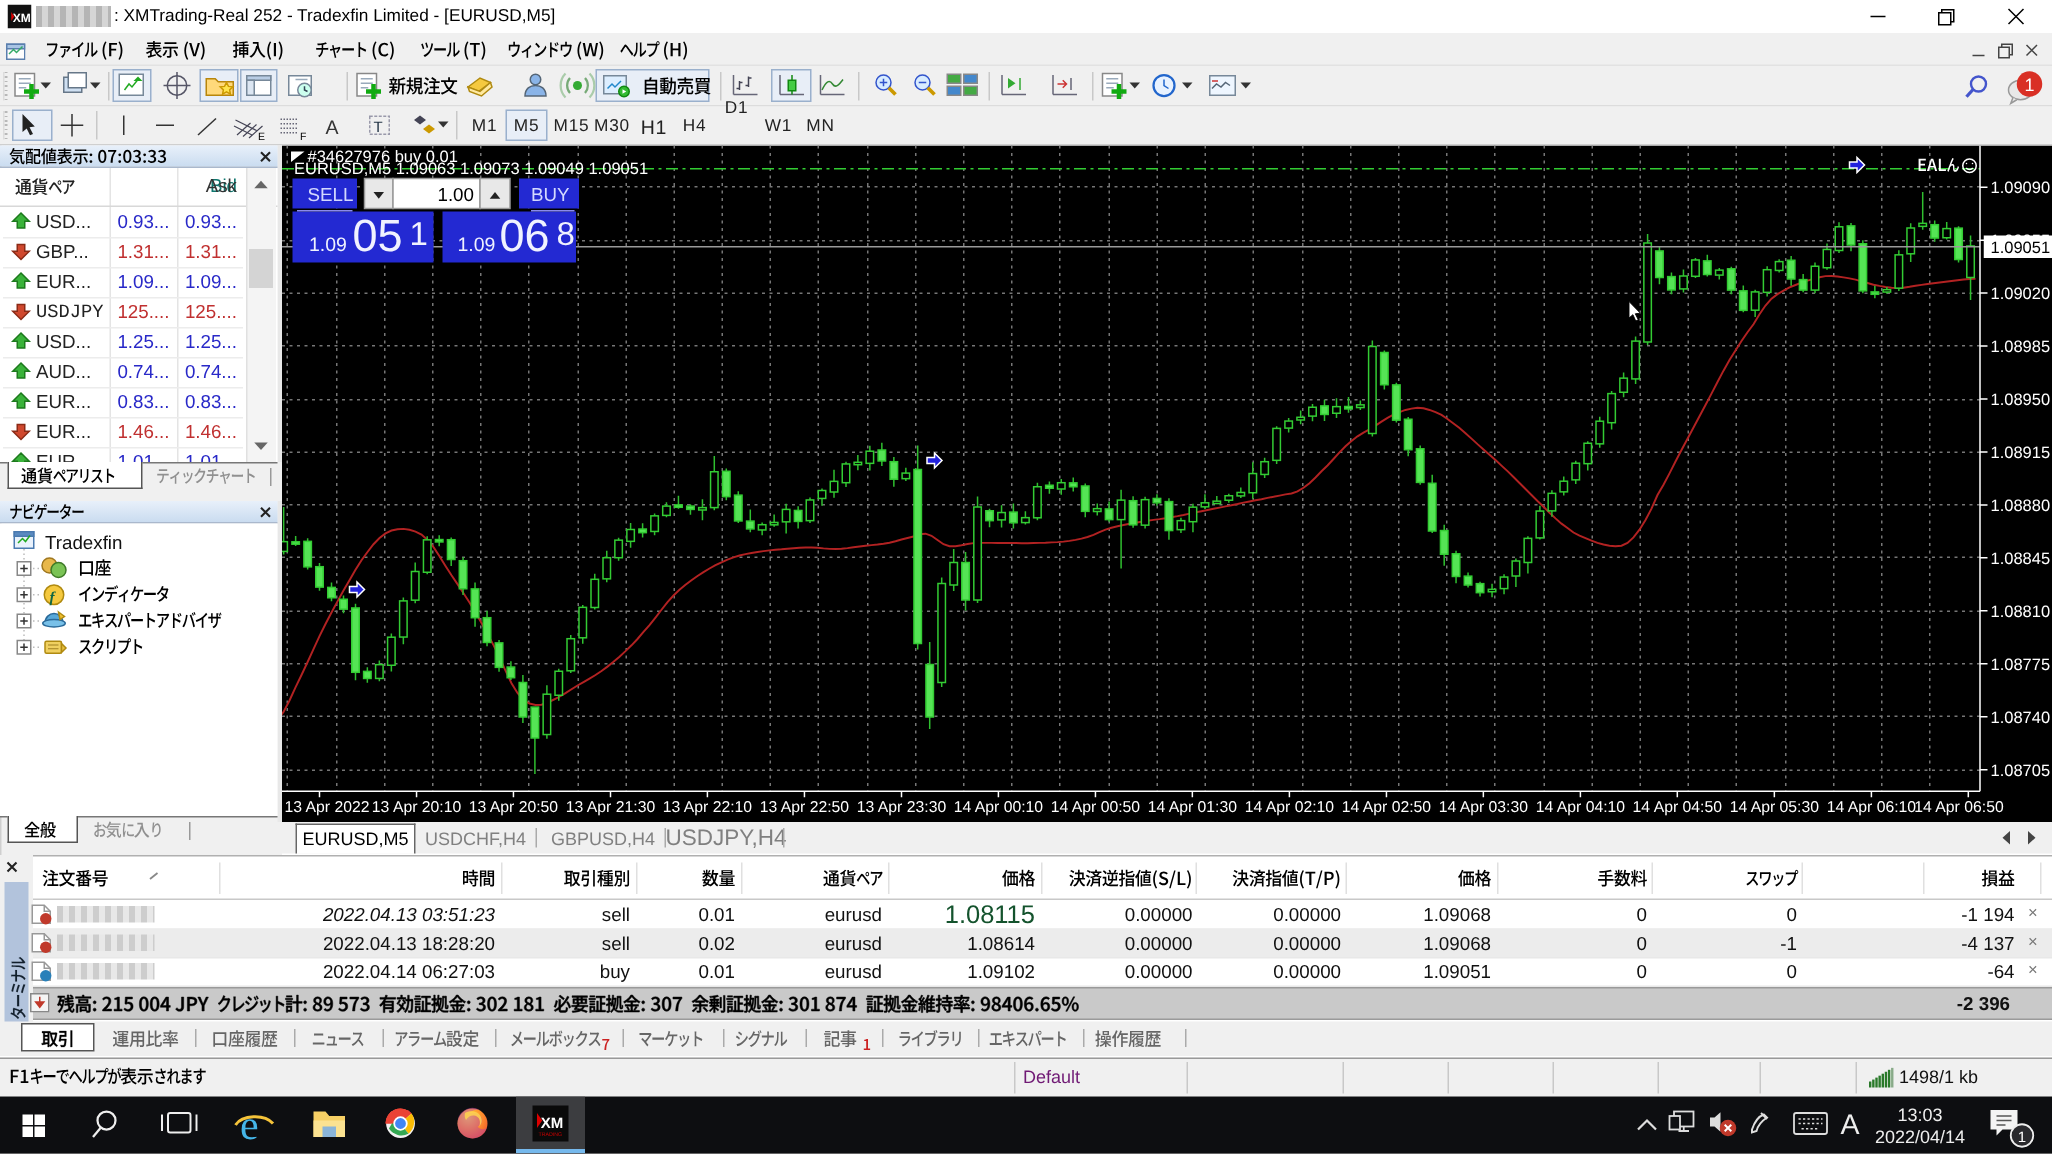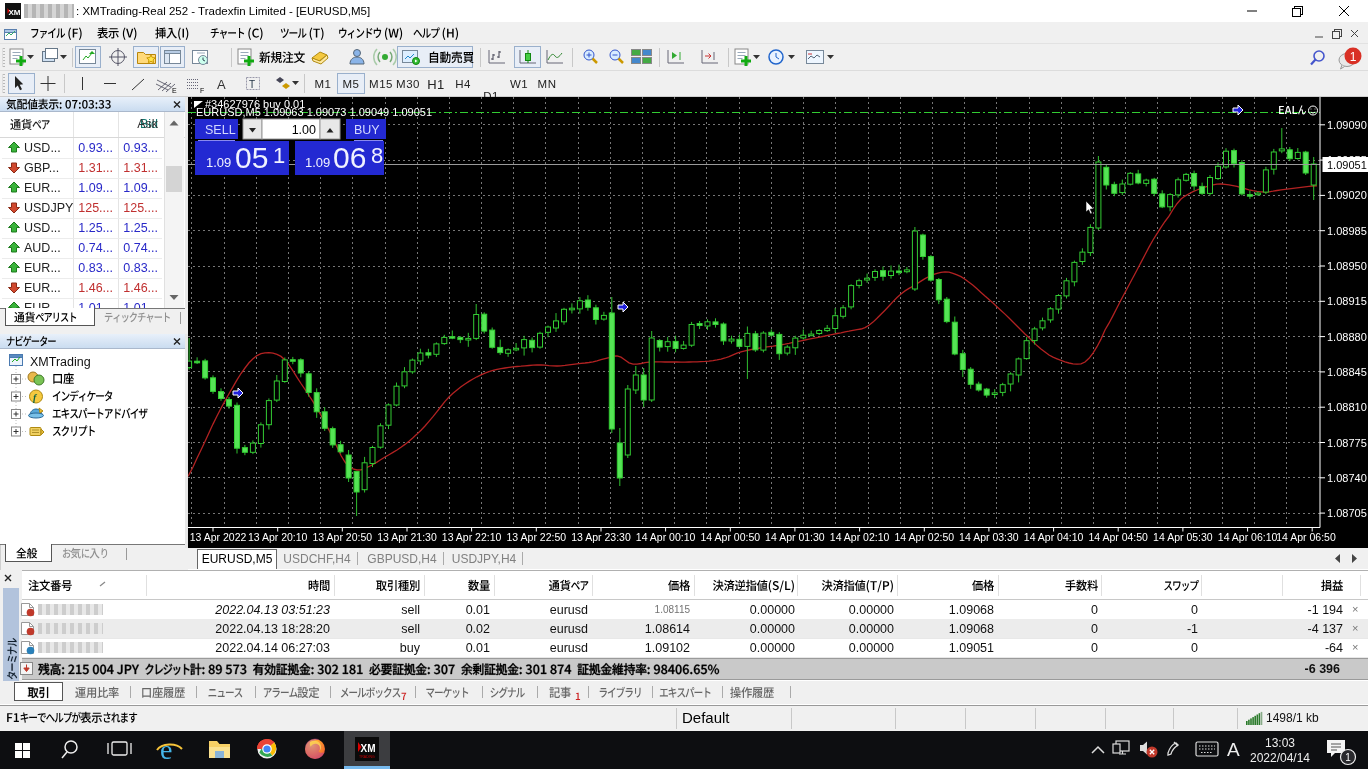--- a/index.html
+++ b/index.html
@@ -149,21 +149,21 @@
       <path d="M292 81l3.5 4 3.5-4z" fill="#333"></path>
     </g>
   </svg>
 <div style="position:absolute;left:337px;top:73px;width:28px;height:21px;background:#e8eef7;border:1px solid #9ab0cc"></div>
 <div style="position:absolute;left:323px;transform:translateX(-50%);top:78px;font-size:11.5px;line-height:13.5px;color:#222;white-space:pre;letter-spacing:0.5px">M1</div>
 <div style="position:absolute;left:351px;transform:translateX(-50%);top:78px;font-size:11.5px;line-height:13.5px;color:#222;white-space:pre;letter-spacing:0.5px">M5</div>
 <div style="position:absolute;left:381px;transform:translateX(-50%);top:78px;font-size:11.5px;line-height:13.5px;color:#222;white-space:pre;letter-spacing:0.5px">M15</div>
 <div style="position:absolute;left:408px;transform:translateX(-50%);top:78px;font-size:11.5px;line-height:13.5px;color:#222;white-space:pre;letter-spacing:0.5px">M30</div>
 <div style="position:absolute;left:436px;transform:translateX(-50%);top:78px;font-size:13px;line-height:13.5px;color:#222;white-space:pre;letter-spacing:0.5px">H1</div>
 <div style="position:absolute;left:463px;transform:translateX(-50%);top:78px;font-size:11.5px;line-height:13.5px;color:#222;white-space:pre;letter-spacing:0.5px">H4</div>
-<div style="position:absolute;left:491px;transform:translateX(-50%);top:90px;font-size:11.5px;line-height:13.5px;color:#222;white-space:pre;letter-spacing:0.5px">D1</div>
+<div style="position:absolute;left:491px;transform:translateX(-50%);top:66px;font-size:11.5px;line-height:13.5px;color:#222;white-space:pre;letter-spacing:0.5px">D1</div>
 <div style="position:absolute;left:519px;transform:translateX(-50%);top:78px;font-size:11.5px;line-height:13.5px;color:#222;white-space:pre;letter-spacing:0.5px">W1</div>
 <div style="position:absolute;left:547px;transform:translateX(-50%);top:78px;font-size:11.5px;line-height:13.5px;color:#222;white-space:pre;letter-spacing:0.5px">MN</div>
 <div style="position:absolute;left:0px;top:97px;width:188px;height:473px;background:#f0f0f0"></div>
 <div style="position:absolute;left:0px;top:97px;width:1px;height:473px;background:#cfcfcf"></div>
 <div style="position:absolute;left:185px;top:97px;width:3px;height:451px;background:#e8e8e8"></div>
 <div style="position:absolute;left:0px;top:97px;width:185px;height:15px;background:linear-gradient(#e8f0fa,#cadcf0);border-bottom:1px solid #aab8cc"></div>
 <div style="position:absolute;left:0px;top:112px;width:185px;height:196px;background:#fff"></div>
 <div style="position:absolute;right:1210px;top:117px;font-size:12.5px;line-height:14.5px;color:#0f766e;white-space:pre;">Bid</div>
 <div style="position:absolute;right:1210px;top:117px;font-size:12.5px;line-height:14.5px;color:#333;white-space:pre;">Ask</div>
 <div style="position:absolute;left:73px;top:112px;width:1px;height:196px;background:#e4e4e4"></div>
@@ -196,21 +196,21 @@
   </svg>
 <div style="position:absolute;left:24px;top:141px;font-size:12.5px;line-height:14.5px;color:#222;white-space:pre;">USD...</div>
 <div style="position:absolute;right:1255px;top:141px;font-size:12.5px;line-height:14.5px;color:#2929c8;white-space:pre;">0.93...</div>
 <div style="position:absolute;right:1210px;top:141px;font-size:12.5px;line-height:14.5px;color:#2929c8;white-space:pre;">0.93...</div>
 <div style="position:absolute;left:24px;top:161px;font-size:12.5px;line-height:14.5px;color:#222;white-space:pre;">GBP...</div>
 <div style="position:absolute;right:1255px;top:161px;font-size:12.5px;line-height:14.5px;color:#c03030;white-space:pre;">1.31...</div>
 <div style="position:absolute;right:1210px;top:161px;font-size:12.5px;line-height:14.5px;color:#c03030;white-space:pre;">1.31...</div>
 <div style="position:absolute;left:24px;top:181px;font-size:12.5px;line-height:14.5px;color:#222;white-space:pre;">EUR...</div>
 <div style="position:absolute;right:1255px;top:181px;font-size:12.5px;line-height:14.5px;color:#2929c8;white-space:pre;">1.09...</div>
 <div style="position:absolute;right:1210px;top:181px;font-size:12.5px;line-height:14.5px;color:#2929c8;white-space:pre;">1.09...</div>
-<div style="position:absolute;left:24px;top:201px;font-size:12.5px;line-height:14.5px;color:#222;white-space:pre;">USDJPY</div>
+<div style="position:absolute;left:24px;top:201px;font-size:12.5px;line-height:14.5px;color:#222;white-space:pre;font-family:Liberation Mono, monospace;">USDJPY</div>
 <div style="position:absolute;right:1255px;top:201px;font-size:12.5px;line-height:14.5px;color:#c03030;white-space:pre;">125....</div>
 <div style="position:absolute;right:1210px;top:201px;font-size:12.5px;line-height:14.5px;color:#c03030;white-space:pre;">125....</div>
 <div style="position:absolute;left:24px;top:221px;font-size:12.5px;line-height:14.5px;color:#222;white-space:pre;">USD...</div>
 <div style="position:absolute;right:1255px;top:221px;font-size:12.5px;line-height:14.5px;color:#2929c8;white-space:pre;">1.25...</div>
 <div style="position:absolute;right:1210px;top:221px;font-size:12.5px;line-height:14.5px;color:#2929c8;white-space:pre;">1.25...</div>
 <div style="position:absolute;left:24px;top:241px;font-size:12.5px;line-height:14.5px;color:#222;white-space:pre;">AUD...</div>
 <div style="position:absolute;right:1255px;top:241px;font-size:12.5px;line-height:14.5px;color:#2929c8;white-space:pre;">0.74...</div>
 <div style="position:absolute;right:1210px;top:241px;font-size:12.5px;line-height:14.5px;color:#2929c8;white-space:pre;">0.74...</div>
 <div style="position:absolute;left:24px;top:261px;font-size:12.5px;line-height:14.5px;color:#222;white-space:pre;">EUR...</div>
 <div style="position:absolute;right:1255px;top:261px;font-size:12.5px;line-height:14.5px;color:#2929c8;white-space:pre;">0.83...</div>
@@ -247,21 +247,21 @@
     <circle cx="39" cy="31" r="5" fill="#7ac355" stroke="#3e7a28"></circle>
     <circle cx="36" cy="47.5" r="6.5" fill="#f5c93f" stroke="#b08a10"></circle>
     <text x="33" y="52" font-family="Liberation Serif, serif" font-size="10px" font-style="italic" fill="#164" font-weight="bold">f</text>
     <path d="M30 66.5c0-4 3-6.5 6-6.5s6 2.5 6 6.5z" fill="#58a8d8" stroke="#2a6a9a"></path>
     <ellipse cx="36" cy="66.5" rx="7.5" ry="2.5" fill="#78c0e8" stroke="#2a6a9a"></ellipse>
     <path d="M39 59l4 3-3 2z" fill="#f0c030" stroke="#b08a10"></path>
     <rect x="30" y="78.5" width="11" height="8" rx="1" fill="#f0d060" stroke="#b08a10"></rect>
     <path d="M41 80l3 3-3 3z" fill="#e8c040" stroke="#b08a10"></path>
     <path d="M32 81h7M32 83.5h7" stroke="#a08020" stroke-width="0.8"></path>
   </svg>
-<div style="position:absolute;left:30px;top:355px;font-size:12.5px;line-height:14.5px;color:#111;white-space:pre;">XMTrading</div>
+<div style="position:absolute;left:30px;top:355px;font-size:12.5px;line-height:14.5px;color:#111;white-space:pre;">Tradexfin</div>
 <div style="position:absolute;left:0px;top:544px;width:185px;height:1px;background:#777"></div>
 <div style="position:absolute;left:5px;top:544px;width:47px;height:18px;background:#fff;border:1px solid #555;border-top:none"></div>
 <svg id="chart" style="position:absolute;left:188px;top:97px" width="1180" height="451" viewBox="0 0 1180 451">
     <rect width="1180" height="451" fill="#000"></rect>
     <path d="M3.5 0V430.5M36.5 0V430.5M68.5 0V430.5M100.5 0V430.5M132.5 0V430.5M164.5 0V430.5M197.5 0V430.5M229.5 0V430.5M261.5 0V430.5M293.5 0V430.5M325.5 0V430.5M357.5 0V430.5M390.5 0V430.5M422.5 0V430.5M454.5 0V430.5M486.5 0V430.5M518.5 0V430.5M551.5 0V430.5M583.5 0V430.5M615.5 0V430.5M647.5 0V430.5M680.5 0V430.5M712.5 0V430.5M744.5 0V430.5M776.5 0V430.5M808.5 0V430.5M841.5 0V430.5M873.5 0V430.5M905.5 0V430.5M937.5 0V430.5M969.5 0V430.5M1002.5 0V430.5M1034.5 0V430.5M1066.5 0V430.5M1098.5 0V430.5" stroke="#767676" stroke-width="1" stroke-dasharray="2 3" fill="none"></path>
     <path d="M0 27.5H1132.0M0 63.5H1132.0M0 98.5H1132.0M0 133.5H1132.0M0 169.5H1132.0M0 204.5H1132.0M0 239.5H1132.0M0 274.5H1132.0M0 310.5H1132.0M0 345.5H1132.0M0 380.5H1132.0M0 416.5H1132.0" stroke="#767676" stroke-width="1" stroke-dasharray="2 3" fill="none"></path>
     <polyline points="-3.0,383.0 1.0,377.6 5.0,370.0 9.0,361.3 13.0,353.0 17.0,344.5 21.0,335.7 25.0,327.1 29.0,319.0 33.0,311.3 37.0,303.9 41.0,296.7 45.0,289.8 49.0,282.9 53.0,276.5 57.0,271.0 61.0,265.8 65.0,261.7 69.0,258.6 73.0,256.7 77.0,255.8 81.0,255.6 85.0,256.2 89.0,257.4 93.0,259.4 97.0,263.0 101.0,267.8 105.0,273.8 109.0,280.3 113.0,286.5 117.0,292.4 121.0,298.5 125.0,304.7 129.0,311.4 133.0,318.4 137.0,325.6 141.0,333.1 145.0,341.2 149.0,350.1 153.0,358.5 157.0,365.0 161.0,369.7 165.0,372.0 169.0,373.0 173.0,372.8 177.0,371.4 181.0,369.5 185.0,367.5 189.0,365.1 193.0,362.5 197.0,360.0 201.0,357.7 205.0,355.4 209.0,353.0 213.0,350.3 217.0,347.4 221.0,344.2 225.0,340.8 229.0,337.1 233.0,333.2 237.0,329.0 241.0,324.3 245.0,319.7 249.0,314.7 253.0,309.5 257.0,304.4 261.0,300.0 265.0,296.2 269.0,292.9 273.0,289.8 277.0,287.0 281.0,284.4 285.0,282.0 289.0,279.8 293.0,277.9 297.0,276.1 301.0,274.6 305.0,273.3 309.0,272.4 313.0,271.7 317.0,271.0 321.0,270.4 325.0,269.9 329.0,269.5 333.0,269.2 337.0,268.8 341.0,268.5 345.0,268.2 349.0,268.0 353.0,268.0 357.0,268.2 361.0,268.6 365.0,268.9 369.0,269.0 373.0,268.8 377.0,268.4 381.0,267.8 385.0,267.3 389.0,266.8 393.0,266.4 397.0,266.0 401.0,265.5 405.0,264.8 409.0,263.8 413.0,262.7 417.0,261.7 421.0,260.7 425.0,259.2 429.0,258.8 433.0,260.2 437.0,263.0 441.0,265.8 445.0,267.1 449.0,267.1 453.0,266.5 457.0,265.7 461.0,265.1 465.0,264.9 469.0,264.9 473.0,264.9 477.0,265.0 481.0,265.0 485.0,265.0 489.0,265.0 493.0,265.1 497.0,265.1 501.0,265.0 505.0,264.9 509.0,264.8 513.0,264.6 517.0,264.4 521.0,264.1 525.0,263.6 529.0,262.9 533.0,262.1 537.0,261.0 541.0,259.6 545.0,257.8 549.0,256.1 553.0,254.8 557.0,253.8 561.0,253.0 565.0,252.2 569.0,251.5 573.0,250.8 577.0,250.2 581.0,249.6 585.0,249.1 589.0,248.5 593.0,247.8 597.0,247.1 601.0,246.3 605.0,245.4 609.0,244.6 613.0,243.8 617.0,243.0 621.0,242.2 625.0,241.4 629.0,240.6 633.0,239.8 637.0,239.0 641.0,238.1 645.0,237.3 649.0,236.5 653.0,235.8 657.0,234.9 661.0,234.2 665.0,233.4 669.0,232.6 673.0,232.0 677.0,230.6 681.0,228.2 685.0,225.1 689.0,221.3 693.0,217.2 697.0,213.3 701.0,209.0 705.0,204.6 709.0,200.5 713.0,197.0 717.0,193.9 721.0,191.4 725.0,189.2 729.0,186.7 733.0,184.1 737.0,181.6 741.0,179.5 745.0,177.7 749.0,176.3 753.0,175.4 757.0,174.9 761.0,175.2 765.0,176.3 769.0,177.8 773.0,179.6 777.0,182.3 781.0,185.3 785.0,188.3 789.0,191.8 793.0,195.4 797.0,199.1 801.0,202.6 805.0,206.1 809.0,209.7 813.0,213.4 817.0,217.1 821.0,221.0 825.0,225.0 829.0,229.0 833.0,233.0 837.0,237.0 841.0,240.8 845.0,244.8 849.0,248.6 853.0,252.1 857.0,255.0 861.0,258.0 865.0,260.1 869.0,261.8 873.0,263.4 877.0,264.9 881.0,266.0 885.0,266.8 889.0,267.1 893.0,266.8 897.0,265.0 901.0,261.3 905.0,256.1 909.0,249.7 913.0,242.1 917.0,233.0 921.0,226.2 925.0,218.6 929.0,210.7 933.0,203.0 937.0,195.5 941.0,188.0 945.0,180.5 949.0,173.0 953.0,165.4 957.0,157.7 961.0,150.1 965.0,143.0 969.0,136.6 973.0,130.3 977.0,124.5 981.0,119.2 985.0,112.5 989.0,106.7 993.0,102.1 997.0,99.1 1001.0,96.7 1005.0,94.6 1009.0,93.0 1013.0,91.4 1017.0,90.1 1021.0,89.0 1025.0,87.8 1029.0,87.1 1033.0,87.0 1037.0,87.3 1041.0,87.9 1045.0,88.6 1049.0,89.4 1053.0,90.6 1057.0,91.7 1061.0,92.8 1065.0,93.6 1069.0,94.3 1073.0,94.8 1077.0,95.0 1081.0,94.8 1085.0,94.2 1089.0,93.5 1093.0,92.9 1097.0,92.3 1101.0,91.8 1105.0,91.3 1109.0,90.8 1113.0,90.3 1117.0,89.8 1121.0,89.3 1125.0,89.0 1129.0,88.9" fill="none" stroke="#b22222" stroke-width="1.3"></polyline>
     <path d="M1.1 241.0V272.6M9.1 260.3V267.0M17.1 261.8V282.6M25.0 278.4V296.8M33.0 291.3V303.8M41.0 300.0V311.8M49.0 305.5V356.5M56.9 347.9V358.2M64.9 343.4V357.1M72.9 325.4V350.6M80.9 301.4V332.5M88.8 278.0V305.1M96.8 260.5V285.8M104.8 259.9V267.2M112.8 261.3V280.3M120.7 274.5V299.7M128.7 291.3V320.9M136.7 310.1V333.9M144.7 329.6V350.9M152.6 343.8V356.3M160.6 353.0V385.0M168.6 378.0V419.0M176.6 359.9V395.5M184.5 348.8V370.1M192.5 326.3V351.7M200.5 306.4V332.1M208.5 285.5V309.3M216.5 270.1V291.2M224.4 261.5V276.8M232.4 251.7V268.1M240.4 251.8V261.4M248.4 245.4V259.9M256.3 237.8V247.8M264.3 233.5V242.2M272.3 239.2V246.1M280.3 235.8V249.8M288.2 207.0V243.1M296.2 215.3V236.5M304.2 230.5V251.7M312.2 242.6V257.9M320.1 251.4V259.8M328.1 246.0V254.2M336.1 238.8V258.6M344.1 240.5V255.4M352.0 234.7V251.7M360.0 228.6V240.2M368.0 216.1V234.9M376.0 210.8V227.7M383.9 206.4V216.5M391.9 200.1V216.6M399.9 198.2V213.7M407.9 207.7V227.5M415.9 214.8V223.7M423.8 200.0V336.0M431.8 331.0V389.0M439.8 288.0V361.0M447.8 269.0V297.0M455.7 271.0V310.0M463.7 234.0V305.0M471.7 242.1V254.5M479.7 239.9V254.7M487.6 238.7V255.3M495.6 243.9V252.6M503.6 224.9V249.9M511.6 224.0V232.1M519.5 222.3V232.8M527.5 221.3V230.6M535.5 225.4V247.9M543.5 238.7V246.6M551.4 237.4V250.9M559.4 229.5V282.0M567.4 233.9V254.8M575.4 234.2V255.4M583.3 232.5V240.2M591.3 235.1V262.9M599.3 248.2V258.4M607.3 238.8V257.9M615.3 232.5V242.4M623.2 233.7V238.9M631.2 232.2V238.1M639.2 228.0V235.0M647.2 211.1V235.5M655.1 208.1V221.6M663.1 187.2V212.3M671.1 181.7V191.3M679.1 176.6V185.8M687.0 172.3V183.9M695.0 169.5V183.7M703.0 168.5V181.6M711.0 167.6V178.2M718.9 170.0V176.3M726.9 130.0V194.0M734.9 136.7V162.7M742.9 158.1V184.6M750.8 181.0V207.1M758.8 200.0V226.2M766.8 219.5V258.3M774.8 252.9V280.1M782.7 270.1V291.8M790.7 284.7V294.6M798.7 290.9V300.7M806.7 292.2V301.1M814.7 285.8V299.2M822.6 275.3V294.4M830.6 260.5V285.4M838.6 240.1V262.7M846.6 229.8V247.5M854.5 220.6V233.4M862.5 210.1V225.7M870.5 197.2V216.7M878.5 180.9V201.5M886.4 163.6V189.3M894.4 151.3V167.8M902.4 127.3V159.0M910.4 59.0V133.0M918.3 67.6V92.5M926.3 84.7V99.2M934.3 82.6V98.0M942.3 75.0V88.4M950.2 72.8V87.3M958.2 81.7V89.4M966.2 80.8V99.2M974.2 93.3V111.1M982.1 96.1V114.3M990.1 80.5V100.6M998.1 75.9V84.6M1006.1 73.6V93.5M1014.1 85.6V97.9M1022.0 78.0V98.5M1030.0 65.4V82.9M1038.0 51.2V71.7M1046.0 51.6V70.5M1053.9 63.1V98.5M1061.9 93.5V101.8M1069.9 94.4V98.8M1077.9 69.8V97.0M1085.8 51.9V77.6M1093.8 31.0V56.2M1101.8 50.0V64.1M1109.8 51.0V62.7M1117.7 53.8V78.0M1125.7 60.0V103.0" stroke="#2fbf2f" stroke-width="1" fill="none"></path>
     <g fill="#000" stroke="#33cc33" stroke-width="1">
       <rect x="-1.4" y="264.1" width="5" height="6.5"></rect>
@@ -492,21 +492,21 @@
         <text x="145" y="70.5" font-size="30px">06</text>
         <text x="183" y="66" font-size="22px">8</text>
       </g>
     </g>
   </svg>
 <div style="position:absolute;left:188px;top:548px;width:1180px;height:21px;background:#f0f0f0"></div>
 <div style="position:absolute;left:197px;top:549px;width:80px;height:20px;background:#fff;border:1px solid #666;border-bottom:none"></div>
 <div style="position:absolute;left:237px;transform:translateX(-50%);top:552px;font-size:12px;line-height:14px;color:#000;white-space:pre;">EURUSD,M5</div>
 <div style="position:absolute;left:317px;transform:translateX(-50%);top:552px;font-size:12px;line-height:14px;color:#808080;white-space:pre;">USDCHF,H4</div>
 <div style="position:absolute;left:402px;transform:translateX(-50%);top:552px;font-size:12px;line-height:14px;color:#808080;white-space:pre;text-align:center;">GBPUSD,H4</div>
-<div style="position:absolute;left:484px;transform:translateX(-50%);top:552px;font-size:12px;line-height:14px;color:#808080;white-space:pre;">USDJPY,H4</div>
+<div style="position:absolute;left:484px;transform:translateX(-50%);top:552px;font-size:15px;line-height:14px;color:#808080;white-space:pre;">USDJPY,H4</div>
 <div style="position:absolute;left:0px;top:570px;width:1368px;height:134px;background:#fff;border-top:1px solid #b0b0b0"></div>
 <div style="position:absolute;left:0px;top:570px;width:22px;height:134px;background:#f0f0f0"></div>
 <div style="position:absolute;left:3px;top:588px;width:16px;height:98px;background:#b2c3dc"></div>
 <svg style="position:absolute;left:0;top:574px" width="1368" height="24">
     <path d="M146.5 1v21" stroke="#e0e0e0"></path>
     <path d="M334.5 1v21" stroke="#e0e0e0"></path>
     <path d="M424.5 1v21" stroke="#e0e0e0"></path>
     <path d="M494.5 1v21" stroke="#e0e0e0"></path>
     <path d="M592.5 1v21" stroke="#e0e0e0"></path>
     <path d="M694.5 1v21" stroke="#e0e0e0"></path>
@@ -522,21 +522,21 @@
 <svg style="position:absolute;left:20px;top:602px" width="16" height="15">
     <path d="M1.5 1.5h8l4 4v8h-12z" fill="#fff" stroke="#999"></path>
     <path d="M9.5 1.5v4h4" fill="none" stroke="#999"></path>
     <circle cx="10.5" cy="10.5" r="3.8" fill="#c0392b"></circle>
   </svg>
 <div style="position:absolute;left:38px;top:604px;width:65px;height:11px;background:repeating-linear-gradient(90deg,#cdcdcd 0 4px,#e8e8e8 4px 8px)"></div>
 <div style="position:absolute;right:1038px;top:603px;font-size:12.5px;line-height:14.5px;color:#111;white-space:pre;font-style:italic;">2022.04.13 03:51:23</div>
 <div style="position:absolute;right:948px;top:603px;font-size:12.5px;line-height:14.5px;color:#111;white-space:pre;">sell</div>
 <div style="position:absolute;right:878px;top:603px;font-size:12.5px;line-height:14.5px;color:#111;white-space:pre;">0.01</div>
 <div style="position:absolute;right:780px;top:603px;font-size:12.5px;line-height:14.5px;color:#111;white-space:pre;">eurusd</div>
-<div style="position:absolute;right:678px;top:603px;font-size:10px;line-height:14.5px;color:#737373;white-space:pre;">1.08115</div>
+<div style="position:absolute;right:678px;top:603px;font-size:17px;line-height:14.5px;color:#14532d;white-space:pre;">1.08115</div>
 <div style="position:absolute;right:573px;top:603px;font-size:12.5px;line-height:14.5px;color:#111;white-space:pre;">0.00000</div>
 <div style="position:absolute;right:474px;top:603px;font-size:12.5px;line-height:14.5px;color:#111;white-space:pre;">0.00000</div>
 <div style="position:absolute;right:374px;top:603px;font-size:12.5px;line-height:14.5px;color:#111;white-space:pre;">1.09068</div>
 <div style="position:absolute;right:270px;top:603px;font-size:12.5px;line-height:14.5px;color:#111;white-space:pre;">0</div>
 <div style="position:absolute;right:170px;top:603px;font-size:12.5px;line-height:14.5px;color:#111;white-space:pre;">0</div>
 <div style="position:absolute;right:25px;top:603px;font-size:12.5px;line-height:14.5px;color:#111;white-space:pre;">-1 194</div>
 <div style="position:absolute;left:1352px;top:603px;font-size:11px;line-height:13px;color:#777;white-space:pre;">×</div>
 <div style="position:absolute;left:22px;top:618.5px;width:1346px;height:0.8px;background:#e8e8e8"></div>
 <div style="position:absolute;left:22px;top:619px;width:1346px;height:19px;background:#ececec"></div>
 <svg style="position:absolute;left:20px;top:621px" width="16" height="15">
@@ -575,21 +575,21 @@
 <div style="position:absolute;right:270px;top:641px;font-size:12.5px;line-height:14.5px;color:#111;white-space:pre;">0</div>
 <div style="position:absolute;right:170px;top:641px;font-size:12.5px;line-height:14.5px;color:#111;white-space:pre;">0</div>
 <div style="position:absolute;right:25px;top:641px;font-size:12.5px;line-height:14.5px;color:#111;white-space:pre;">-64</div>
 <div style="position:absolute;left:1352px;top:641px;font-size:11px;line-height:13px;color:#777;white-space:pre;">×</div>
 <div style="position:absolute;left:22px;top:656.5px;width:1346px;height:0.8px;background:#e8e8e8"></div>
 <div style="position:absolute;left:22px;top:658px;width:1346px;height:22px;background:#c9c9c9;border-top:1px solid #9a9a9a;border-bottom:1px solid #9a9a9a"></div>
 <svg style="position:absolute;left:20px;top:662px" width="13" height="13">
     <rect x="0.5" y="0.5" width="12" height="12" fill="#f4f4f4" stroke="#888"></rect>
     <path d="M6.5 2.5v6M3.8 6l2.7 3.5L9.2 6z" stroke="#c0392b" fill="#c0392b"></path>
   </svg>
-<div style="position:absolute;right:28px;top:662px;font-size:12.5px;line-height:14.5px;color:#111;white-space:pre;font-weight:bold">-6 396</div>
+<div style="position:absolute;right:28px;top:662px;font-size:12.5px;line-height:14.5px;color:#111;white-space:pre;font-weight:bold">-2 396</div>
 <div style="position:absolute;left:0px;top:681px;width:1368px;height:23px;background:#f0f0f0"></div>
 <div style="position:absolute;left:14px;top:682px;width:49px;height:19px;background:#fff;border:1px solid #555"></div>
 <svg style="position:absolute;left:0;top:686px" width="800" height="14">
     <path d="M130.5 0v12" stroke="#aaa"></path>
     <path d="M196.5 0v12" stroke="#aaa"></path>
     <path d="M255.5 0v12" stroke="#aaa"></path>
     <path d="M330.5 0v12" stroke="#aaa"></path>
     <path d="M415.5 0v12" stroke="#aaa"></path>
     <path d="M482.5 0v12" stroke="#aaa"></path>
     <path d="M537.5 0v12" stroke="#aaa"></path>
@@ -610,21 +610,21 @@
     <path d="M1237.5 2v21" stroke="#c8c8c8"></path>
     <rect x="1246" y="15" width="1.6" height="4" fill="#2a7a2a"></rect>
     <rect x="1248.1" y="13.7" width="1.6" height="5.3" fill="#2a7a2a"></rect>
     <rect x="1250.2" y="12.4" width="1.6" height="6.6" fill="#2a7a2a"></rect>
     <rect x="1252.3" y="11.1" width="1.6" height="7.9" fill="#2a7a2a"></rect>
     <rect x="1254.4" y="9.8" width="1.6" height="9.2" fill="#2a7a2a"></rect>
     <rect x="1256.5" y="8.5" width="1.6" height="10.5" fill="#2a7a2a"></rect>
     <rect x="1258.6" y="7.2" width="1.6" height="11.8" fill="#2a7a2a"></rect>
     <rect x="1260.7" y="5.9" width="1.6" height="13.1" fill="#8a8"></rect>
   </svg>
-<div style="position:absolute;left:682px;top:711px;font-size:15px;line-height:14.5px;color:#000000;white-space:pre;">Default</div>
+<div style="position:absolute;left:682px;top:711px;font-size:12px;line-height:14.5px;color:#701a75;white-space:pre;">Default</div>
 <div style="position:absolute;left:1266px;top:711px;font-size:12px;line-height:14px;color:#111;white-space:pre;">1498/1 kb</div>
 <div style="position:absolute;left:0px;top:731px;width:1368px;height:38px;background:#0d0e11"></div>
 <svg style="position:absolute;left:0;top:731px" width="1368" height="38">
     <g transform="translate(0,-731)">
       <g fill="#fff">
         <rect x="15" y="743" width="7" height="7"></rect>
         <rect x="23" y="743" width="7" height="7"></rect>
         <rect x="15" y="751" width="7" height="7"></rect>
         <rect x="23" y="751" width="7" height="7"></rect>
       </g>

